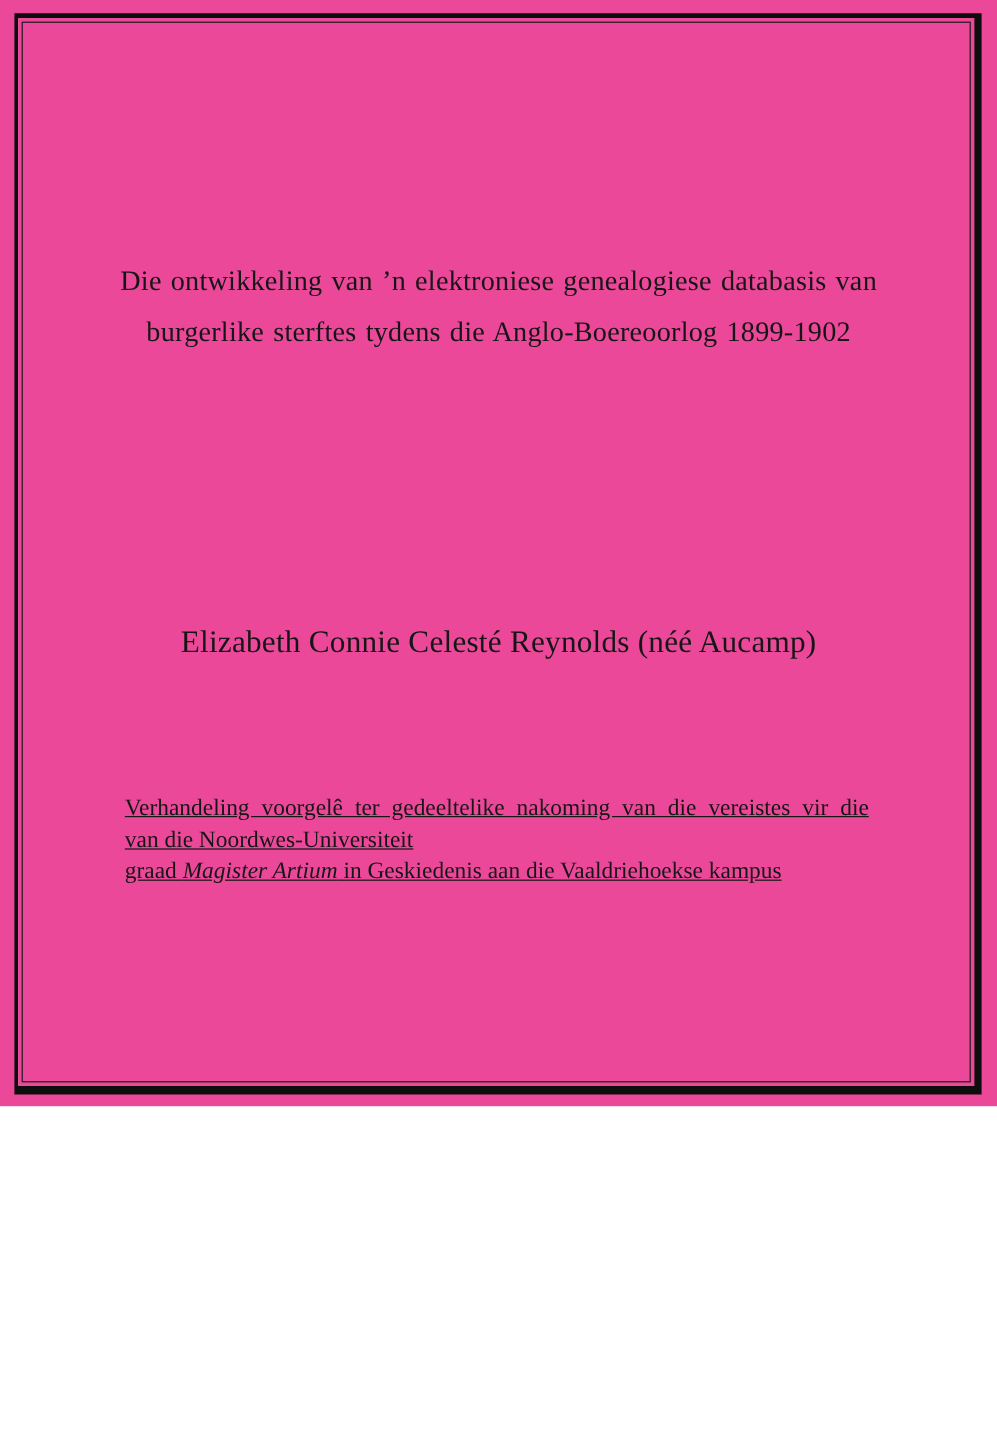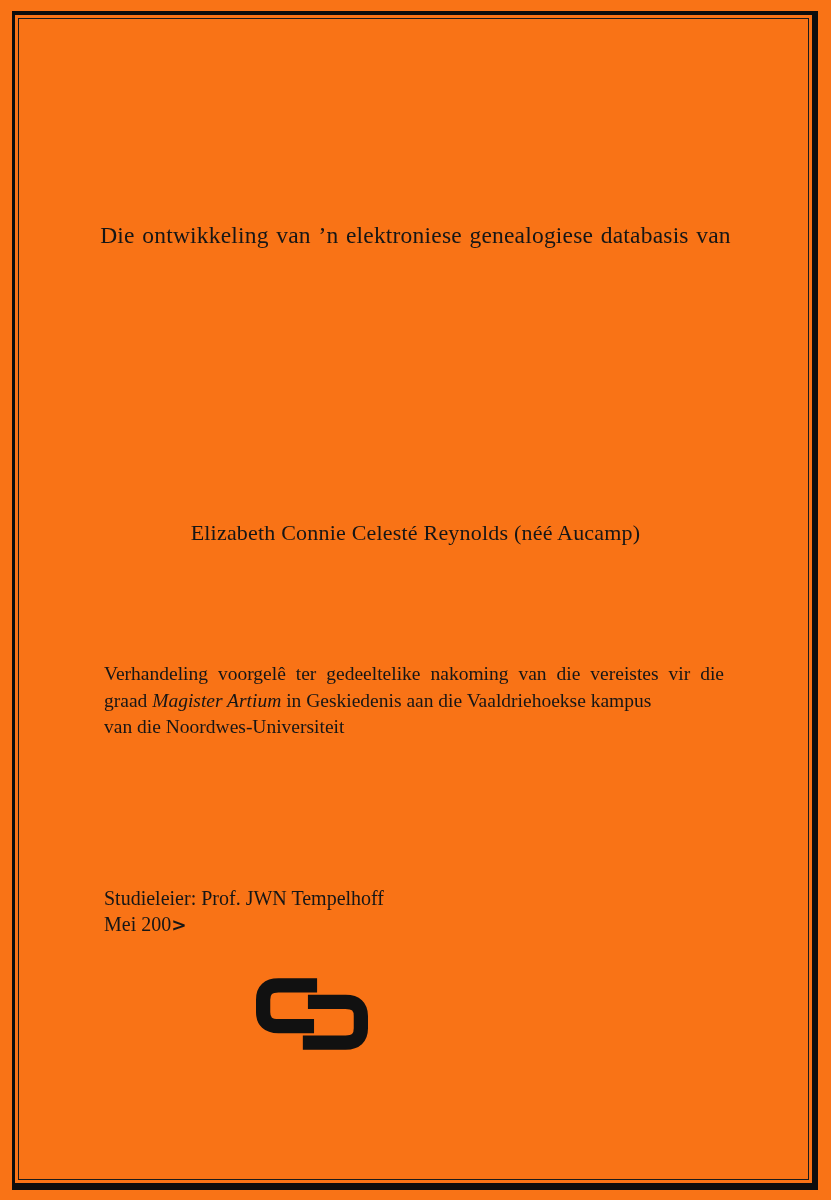--- a/index.html
+++ b/index.html
@@ -3,22 +3,22 @@
 <meta charset="utf-8">
 <style>
   html, body {
     margin: 0;
     padding: 0;
     background: #ffffff;
   }
   .page {
     position: relative;
     width: 831px;
-    height: 1200px;
-    background: #f97316;
+    height: 922px;
+    background: #ec4899;
     font-family: "Liberation Serif", "DejaVu Serif", serif;
     color: #161616;
     overflow: hidden;
   }
   .frame-outer {
     position: absolute;
     left: 12px;
     top: 11px;
     right: 13px;
     bottom: 10px;
@@ -52,30 +52,31 @@
     top: 439px;
     text-align: center;
     font-size: 20px;
   }
   .author-line {
     position: absolute;
     left: 0;
     right: 0;
     top: 520px;
     text-align: center;
-    font-size: 22px;
+    font-size: 26px;
     letter-spacing: 0.2px;
   }
   .statement {
     position: absolute;
     left: 104px;
     top: 661px;
     width: 620px;
     font-size: 19.5px;
     line-height: 26.5px;
+    text-decoration: underline;
   }
   .statement .line-justify {
     text-align: justify;
     text-align-last: justify;
   }
   .statement .italic {
     font-style: italic;
   }
   .supervisor-block {
     position: absolute;
@@ -121,35 +122,32 @@
 <body>
 
 <div class="page">
 
   <div class="frame-outer">
     <div class="frame-inner"></div>
   </div>
 
   <div class="title-block">
     <div>Die ontwikkeling van ’n elektroniese genealogiese databasis van</div>
+    <div>burgerlike sterftes tydens die Anglo-Boereoorlog 1899-1902</div>
   </div>
 
 
   <div class="author-line">Elizabeth Connie Celesté Reynolds (néé Aucamp)</div>
 
   <div class="statement">
     <div class="line-justify">Verhandeling voorgelê ter gedeeltelike nakoming van die vereistes vir die</div>
+    <div>van die Noordwes-Universiteit</div>
     <div><span>graad </span><span class="italic">Magister Artium</span><span> in Geskiedenis aan die Vaaldriehoekse kampus</span></div>
-    <div>van die Noordwes-Universiteit</div>
   </div>
 
-  <div class="supervisor-block">
-    <div>Studieleier: Prof. JWN Tempelhoff</div>
-    <div><span>Mei 200</span><span class="date-glyph">&gt;</span></div>
-  </div>
 
   <div class="logo">
     <svg class="logo-mark" width="112" height="72" viewBox="0 0 110 70" aria-hidden="true">
       <path d="M 60 7 H 22 Q 7 7 7 21 V 33 Q 7 47 22 47 H 57" fill="none" stroke="#111111" stroke-width="14"></path>
       <path d="M 46 63 H 88 Q 103 63 103 49 V 37 Q 103 23 88 23 H 51" fill="none" stroke="#111111" stroke-width="14"></path>
     </svg>
   </div>
 
 </div>
 

